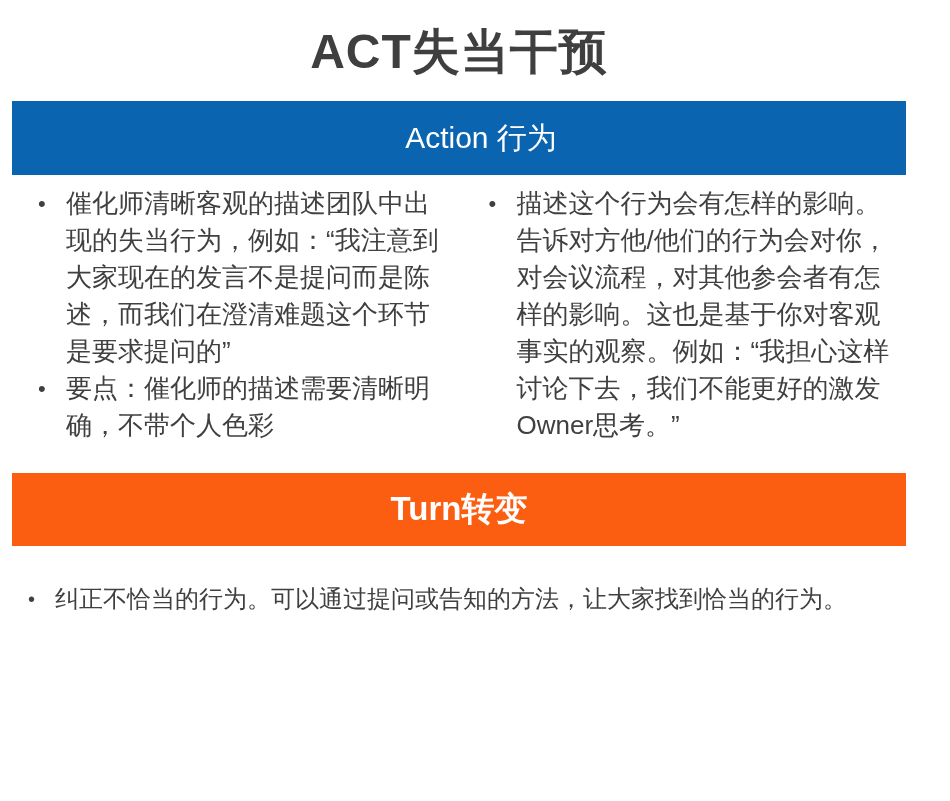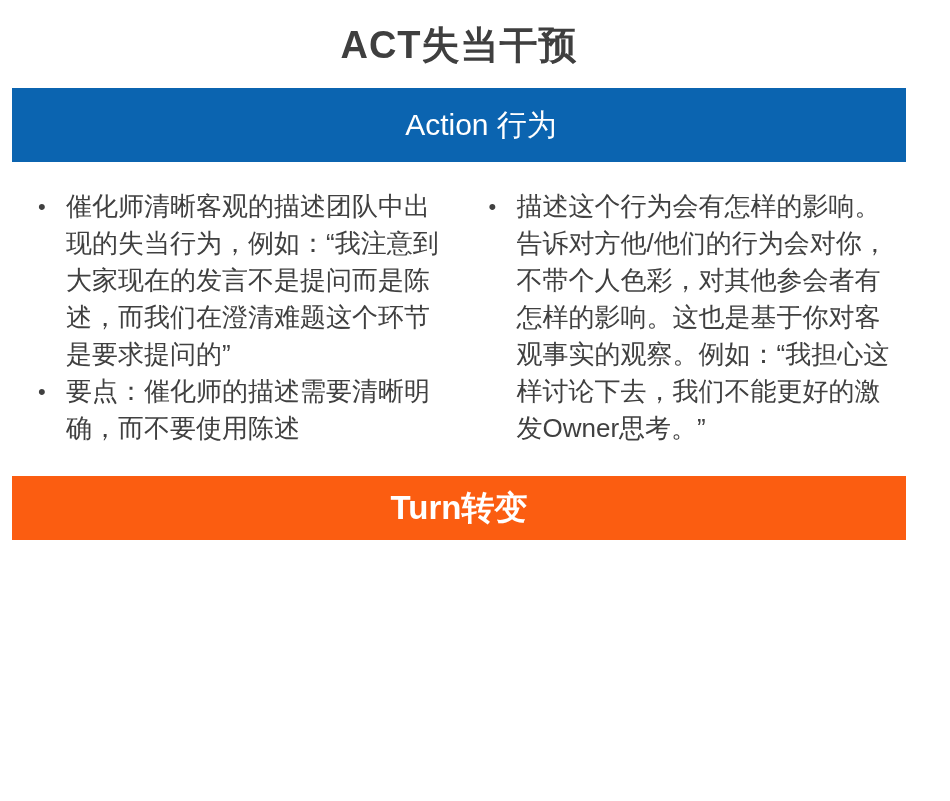--- a/index.html
+++ b/index.html
@@ -22,21 +22,21 @@
   }
   .content {
     position: absolute;
     left: 12px;
     top: 0;
     width: 894px;
   }
   .slide-title {
     margin-top: 20px;
     text-align: center;
-    font-size: 38px;
+    font-size: 48px;
     font-weight: 600;
     color: #3f3f3f;
     letter-spacing: 1px;
   }
   .headers-row {
     display: flex;
     gap: 7px;
     margin-top: 17px;
   }
   .col-header {
@@ -49,21 +49,21 @@
     font-size: 30px;
     font-weight: 500;
     padding-left: 44px;
   }
   .col-header.action { background: var(--action-bg, #0B64B0); }
   .col-header.consequence { background: var(--consequence-bg, #FBA353); }
 
   .columns-row {
     display: flex;
     gap: 7px;
-    margin-top: 26px;
+    margin-top: 10px;
   }
   .text-col {
     flex: 1 1 0;
     min-width: 0;
   }
   ul.bullets {
     list-style: none;
     margin: 0;
     padding: 0;
     font-size: 26px;
@@ -77,21 +77,21 @@
   ul.bullets li::before {
     content: "\2022";
     position: absolute;
     left: 26px;
     top: 0;
     font-size: 22px;
     color: var(--body-text, #404040);
   }
   .turn-bar {
     margin-top: 29px;
-    height: 64px;
+    height: 73px;
     background: var(--turn-bg, #FB5D11);
     display: flex;
     align-items: center;
     justify-content: center;
     color: #ffffff;
     font-size: 33px;
     font-weight: 700;
   }
   ul.bullets.turn-list {
     margin-top: 34px;
@@ -123,38 +123,41 @@
 
     <div class="columns-row">
       <div class="text-col">
         <ul class="bullets">
 
             <li>
               <span>催化师清晰客观的描述团队中出现的失当行为，例如：“我注意到大家现在的发言不是提问而是陈述，而我们在澄清难题这个环节是要求提问的”</span>
             </li>
 
             <li>
-              <span>要点：催化师的描述需要清晰明确，而不要使用陈述</span>
+              <span>要点：催化师的描述需要清晰明确，不带个人色彩</span>
             </li>
           </ul>
       </div>
       <div class="text-col">
         <ul class="bullets">
 
             <li>
-              <span>描述这个行为会有怎样的影响。告诉对方他/他们的行为会对你，不带个人色彩，对其他参会者有怎样的影响。这也是基于你对客观事实的观察。例如：“我担心这样讨论下去，我们不能更好的激发Owner思考。”</span>
+              <span>描述这个行为会有怎样的影响。告诉对方他/他们的行为会对你，对会议流程，对其他参会者有怎样的影响。这也是基于你对客观事实的观察。例如：“我担心这样讨论下去，我们不能更好的激发Owner思考。”</span>
             </li>
           </ul>
       </div>
     </div>
 
     <div class="turn-bar">
       <span>Turn转变</span>
     </div>
 
     <ul class="bullets turn-list">
 
+        <li>
+          <span>纠正不恰当的行为。可以通过提问或告知的方法，让大家找到恰当的行为。</span>
+        </li>
 
 
       </ul>
 
   </div>
 </div>
 
 </body></html>

